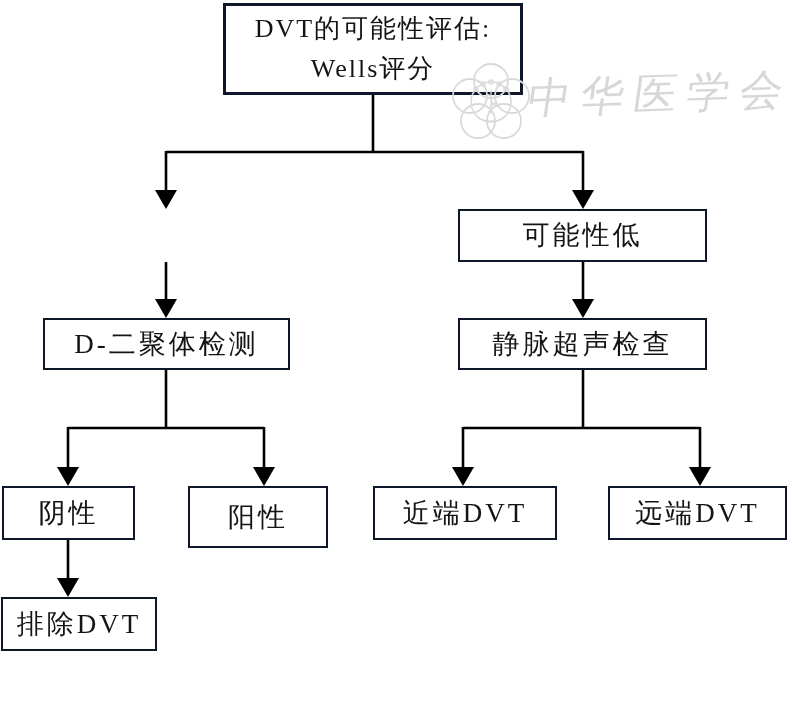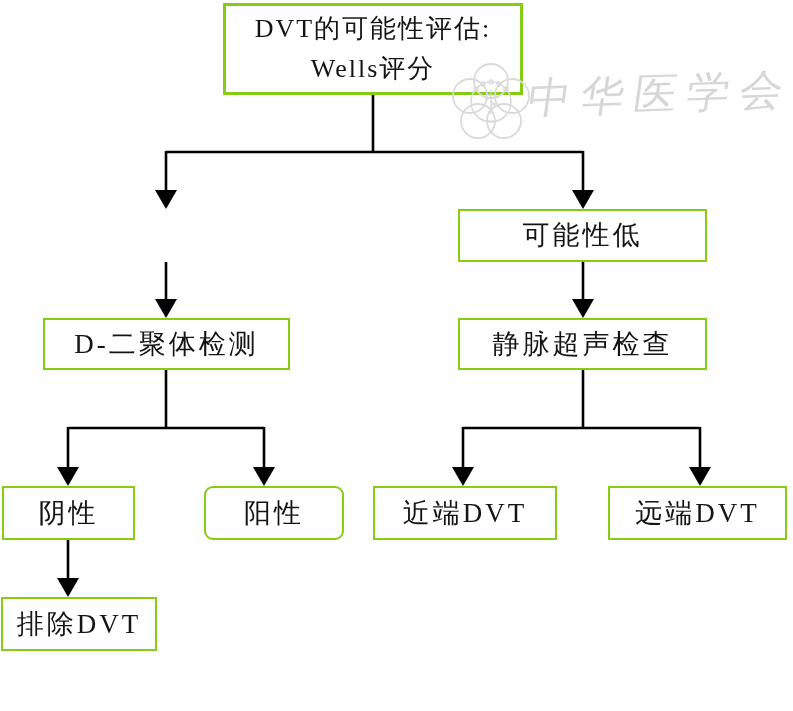--- a/index.html
+++ b/index.html
@@ -17,21 +17,21 @@
   }
   .connectors {
     position: absolute;
     left: 0;
     top: 0;
     z-index: 1;
   }
   .node {
     position: absolute;
     box-sizing: border-box;
-    border: 2px solid #84cc16;
+    border: 2px solid #0f172a;
     background: #ffffff;
     display: flex;
     align-items: center;
     justify-content: center;
     text-align: center;
     color: #141414;
     font-size: 27px;
     letter-spacing: 3px;
     z-index: 2;
     line-height: 1.2;
@@ -43,21 +43,21 @@
     letter-spacing: 2px;
     line-height: 1.55;
   }
   
   .n-root       { left: 223px; top: 3px;   width: 300px; height: 92px; }
   .n-low        { left: 43px;  top: 209px; width: 247px; height: 53px; }
   .n-high       { left: 458px; top: 209px; width: 249px; height: 53px; }
   .n-ddimer     { left: 43px;  top: 318px; width: 247px; height: 52px; }
   .n-ultrasound { left: 458px; top: 318px; width: 249px; height: 52px; }
   .n-negative   { left: 2px;   top: 486px; width: 133px; height: 54px; }
-  .n-positive   { left: 204px; top: 486px; width: 140px; height: 54px; border-radius: 9px; }
+  .n-positive   { left: 188px; top: 486px; width: 140px; height: 62px; }
   .n-proximal   { left: 373px; top: 486px; width: 184px; height: 54px; }
   .n-distal     { left: 608px; top: 486px; width: 179px; height: 54px; }
   .n-exclude    { left: 1px;   top: 597px; width: 156px; height: 54px; }
 
   .watermark {
     position: absolute;
     left: 0;
     top: 0;
     width: 793px;
     height: 711px;

